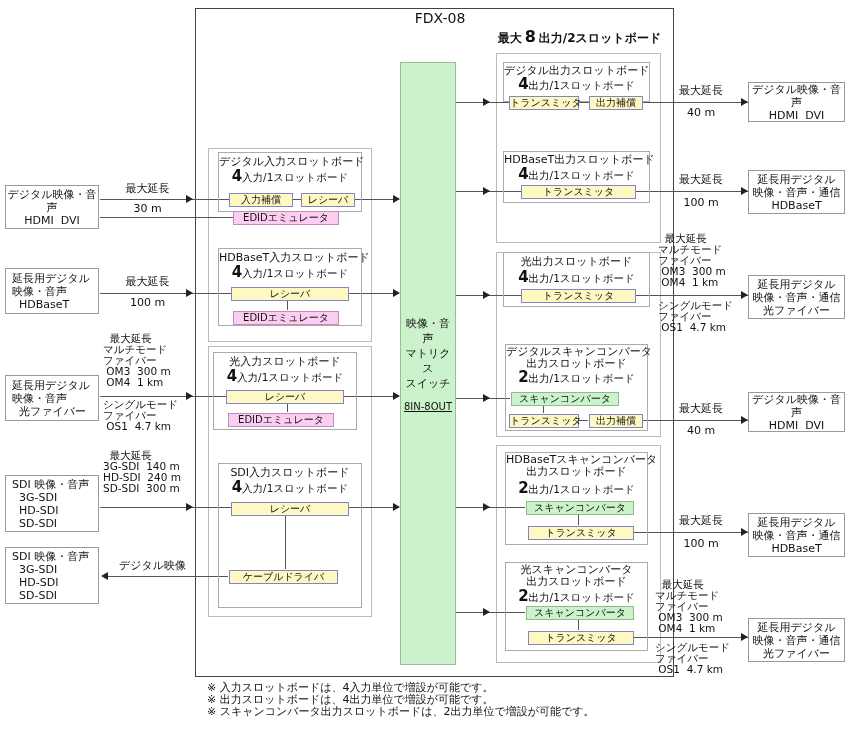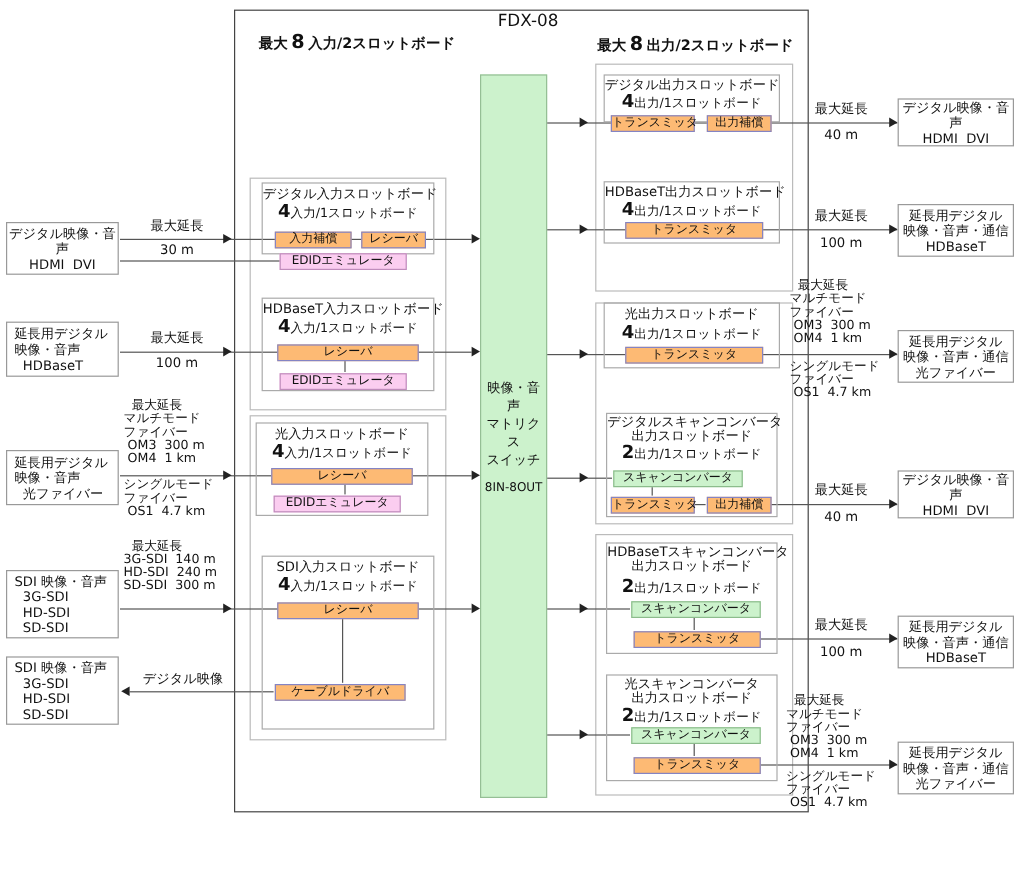--- a/index.html
+++ b/index.html
@@ -9,49 +9,48 @@
   .frame { border:1px solid #444; }
   .cbox { border:1px solid #bbb; }
   .iobox { border:1px solid #999; background:#fff; font-size:11px; line-height:13px; display:flex; align-items:center; }
   .iobox .txt { width:100%; white-space:pre-wrap; }
   .center { text-align:center; }
   .board { border:1px solid #aaa; }
   .btitle { position:absolute; left:0; width:100%; text-align:center; font-size:11px; line-height:12px; white-space:nowrap; }
   .bsub { position:absolute; left:0; width:100%; text-align:center; font-size:10.5px; line-height:14px; white-space:nowrap; }
   .bsub .num { font-size:15px; font-weight:600; }
   .chip { position:absolute; height:14px; font-size:10px; line-height:12px; text-align:center; white-space:nowrap; }
-  .purple { background:#fdba74; border:1px solid #8484c4; }
+  .purple { background:#fef9c3; border:1px solid #8484c4; }
   .pink { background:#fbcdf0; border:1px solid #c08cbc; }
   .green { background:#ccf2cc; border:1px solid #8cbc8c; }
   .hline { position:absolute; height:1px; background:#555; }
   .vline { position:absolute; width:1px; background:#555; }
   .arr-r { position:absolute; width:0; height:0; border-top:4px solid transparent; border-bottom:4px solid transparent; border-left:7px solid #222; }
   .arr-l { position:absolute; width:0; height:0; border-top:4px solid transparent; border-bottom:4px solid transparent; border-right:7px solid #222; }
   .lbl { position:absolute; font-size:11px; line-height:13px; text-align:center; }
   .lblb { position:absolute; font-size:10.5px; line-height:11px; white-space:pre-wrap; }
   .hdr { position:absolute; font-size:12px; font-weight:600; text-align:center; }
   .hdr .hnum { font-size:16px; margin:0 3px; }
   .notes { position:absolute; font-size:11px; line-height:12px; white-space:pre-wrap; }
   .mtx { font-size:11px; line-height:15px; text-align:center; white-space:pre-wrap; }
 </style>
 </head>
 <body>
 
 <div class="canvas">
 
   <div class="abs frame" style="left:195px;top:8px;width:479px;height:669px;"></div>
   <div class="abs" style="left:385px;top:10px;width:110px;text-align:center;font-size:14px;">FDX-08</div>
-  <div class="hdr" style="left:205px;top:25px;width:185px;"><span>最大</span><span class="hnum">8</span><span>入力/2スロットボード</span></div>
   <div class="hdr" style="left:487px;top:27px;width:185px;"><span>最大</span><span class="hnum">8</span><span>出力/2スロットボード</span></div>
 
   <div class="abs" style="left:400px;top:62px;width:56px;height:603px;background:#ccf2cc;border:1px solid #95bf95;display:flex;flex-direction:column;justify-content:center;align-items:center;">
     <div class="mtx">映像・音声
 マトリクス
 スイッチ</div>
-    <div style="font-size:10px;margin-top:10px;">8IN-8OUT</div>
+    <div style="font-size:10px;margin-top:10px;text-decoration:underline;">8IN-8OUT</div>
   </div>
 
   <div class="abs cbox" style="left:208px;top:148px;width:164px;height:194px;"></div>
   <div class="abs cbox" style="left:208px;top:346px;width:164px;height:271px;"></div>
   <div class="abs cbox" style="left:496px;top:53px;width:165px;height:190px;"></div>
   <div class="abs cbox" style="left:496px;top:252px;width:165px;height:185px;"></div>
   <div class="abs cbox" style="left:496px;top:445px;width:165px;height:218px;"></div>
 
   <div class="hline" style="left:100px;top:199px;width:293px;"></div>
   <div class="arr-r" style="left:186px;top:195px;"></div>
@@ -255,14 +254,17 @@
   <div class="lbl" style="left:662px;top:537px;width:78px;">100 m</div>
   <div class="lblb" style="left:655px;top:579px;width:92px;">  最大延長
 マルチモード
 ファイバー
  OM3  300 m
  OM4  1 km</div>
   <div class="lblb" style="left:655px;top:642px;width:92px;">シングルモード
 ファイバー
  OS1  4.7 km</div>
 
+  <div class="notes" style="left:207px;top:682px;width:470px;">※ 入力スロットボードは、4入力単位で増設が可能です。
+※ 出力スロットボードは、4出力単位で増設が可能です。
+※ スキャンコンバータ出力スロットボードは、2出力単位で増設が可能です。</div>
 
 </div>
 
 </body></html>

